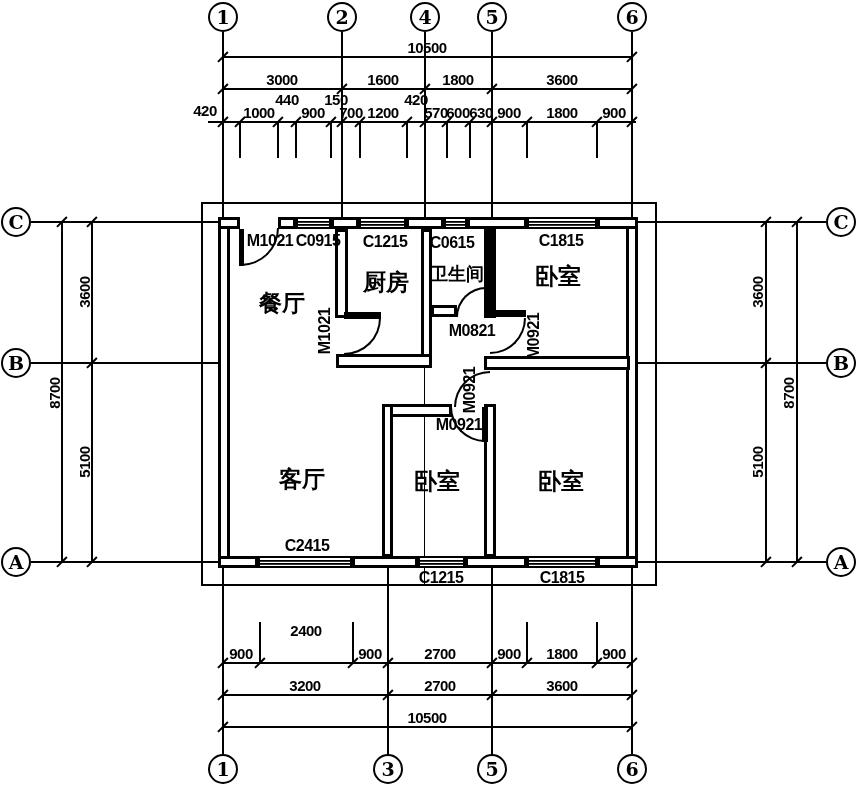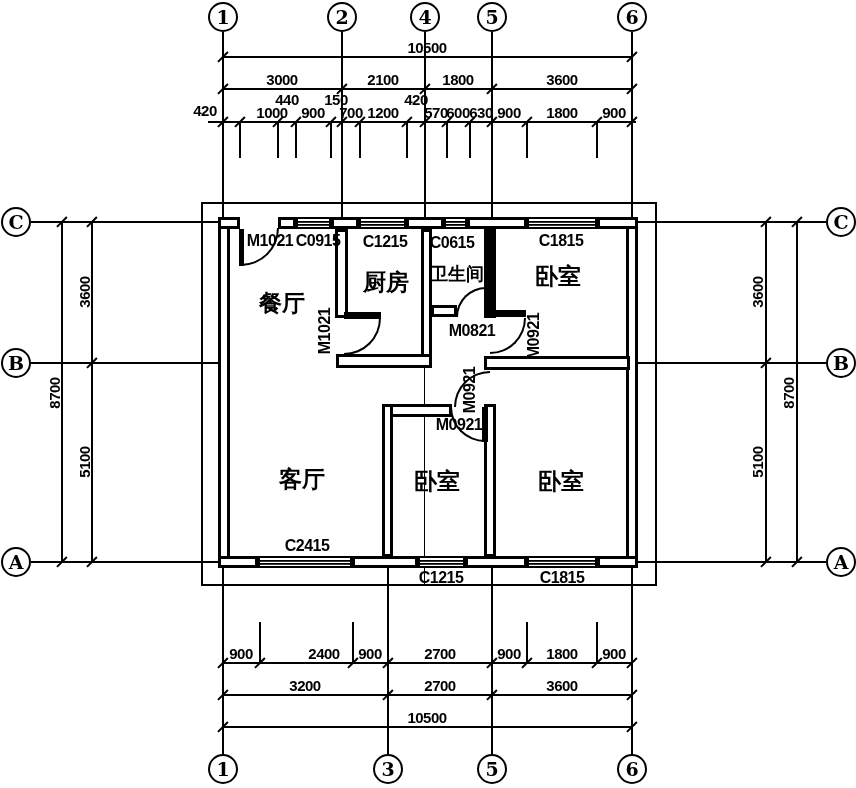--- a/index.html
+++ b/index.html
@@ -63,41 +63,41 @@
     <div class="tk" style="left: 223px; top: 57px;"></div>
     <div class="tk" style="left: 632px; top: 57px;"></div>
     <div class="dim" style="left: 427px; top: 47px;">10500</div>
     <div class="hl" style="left: 223px; top: 88.1px; width: 409px; height: 1.8px;"></div>
     <div class="tk" style="left: 223px; top: 89px;"></div>
     <div class="tk" style="left: 342px; top: 89px;"></div>
     <div class="tk" style="left: 425px; top: 89px;"></div>
     <div class="tk" style="left: 492px; top: 89px;"></div>
     <div class="tk" style="left: 632px; top: 89px;"></div>
     <div class="dim" style="left: 282px; top: 79px;">3000</div>
-    <div class="dim" style="left: 383px; top: 79px;">2100</div>
+    <div class="dim" style="left: 383px; top: 79px;">1600</div>
     <div class="dim" style="left: 458px; top: 79px;">1800</div>
     <div class="dim" style="left: 562px; top: 79px;">3600</div>
     <div class="hl" style="left: 208px; top: 121.1px; width: 428px; height: 1.8px;"></div>
     <div class="tk" style="left: 223px; top: 122px;"></div>
     <div class="tk" style="left: 240px; top: 122px;"></div>
     <div class="tk" style="left: 278px; top: 122px;"></div>
     <div class="tk" style="left: 296px; top: 122px;"></div>
     <div class="tk" style="left: 331px; top: 122px;"></div>
     <div class="tk" style="left: 342px; top: 122px;"></div>
     <div class="tk" style="left: 360px; top: 122px;"></div>
     <div class="tk" style="left: 407px; top: 122px;"></div>
     <div class="tk" style="left: 425px; top: 122px;"></div>
     <div class="tk" style="left: 447px; top: 122px;"></div>
     <div class="tk" style="left: 470px; top: 122px;"></div>
     <div class="tk" style="left: 492px; top: 122px;"></div>
     <div class="tk" style="left: 527px; top: 122px;"></div>
     <div class="tk" style="left: 597px; top: 122px;"></div>
     <div class="tk" style="left: 632px; top: 122px;"></div>
     <div class="dim" style="left: 205px; top: 110px;">420</div>
-    <div class="dim" style="left: 272px; top: 112px;">1000</div>
+    <div class="dim" style="left: 259px; top: 112px;">1000</div>
     <div class="dim" style="left: 287px; top: 99px;">440</div>
     <div class="dim" style="left: 313px; top: 112px;">900</div>
     <div class="dim" style="left: 336px; top: 99px;">150</div>
     <div class="dim" style="left: 351px; top: 112px;">700</div>
     <div class="dim" style="left: 383px; top: 112px;">1200</div>
     <div class="dim" style="left: 416px; top: 99px;">420</div>
     <div class="dim" style="left: 436px; top: 112px;">570</div>
     <div class="dim" style="left: 458px; top: 112px;">600</div>
     <div class="dim" style="left: 481px; top: 112px;">630</div>
     <div class="dim" style="left: 509px; top: 112px;">900</div>
@@ -116,21 +116,21 @@
     <div class="hl" style="left: 223px; top: 662.1px; width: 409px; height: 1.8px;"></div>
     <div class="tk" style="left: 223px; top: 663px;"></div>
     <div class="tk" style="left: 260px; top: 663px;"></div>
     <div class="tk" style="left: 353px; top: 663px;"></div>
     <div class="tk" style="left: 388px; top: 663px;"></div>
     <div class="tk" style="left: 492px; top: 663px;"></div>
     <div class="tk" style="left: 527px; top: 663px;"></div>
     <div class="tk" style="left: 597px; top: 663px;"></div>
     <div class="tk" style="left: 632px; top: 663px;"></div>
     <div class="dim" style="left: 241px; top: 653px;">900</div>
-    <div class="dim" style="left: 306px; top: 653px; margin-left: 18px;">2400</div>
+    <div class="dim" style="left: 306px; top: 630px;">2400</div>
     <div class="dim" style="left: 370px; top: 653px;">900</div>
     <div class="dim" style="left: 440px; top: 653px;">2700</div>
     <div class="dim" style="left: 509px; top: 653px;">900</div>
     <div class="dim" style="left: 562px; top: 653px;">1800</div>
     <div class="dim" style="left: 614px; top: 653px;">900</div>
     <div class="vl" style="left: 259.3px; top: 622px; height: 41px; width: 1.4px;"></div>
     <div class="vl" style="left: 352.3px; top: 622px; height: 41px; width: 1.4px;"></div>
     <div class="vl" style="left: 526.3px; top: 622px; height: 41px; width: 1.4px;"></div>
     <div class="vl" style="left: 596.3px; top: 622px; height: 41px; width: 1.4px;"></div>
     <div class="hl" style="left: 223px; top: 694.1px; width: 409px; height: 1.8px;"></div>

